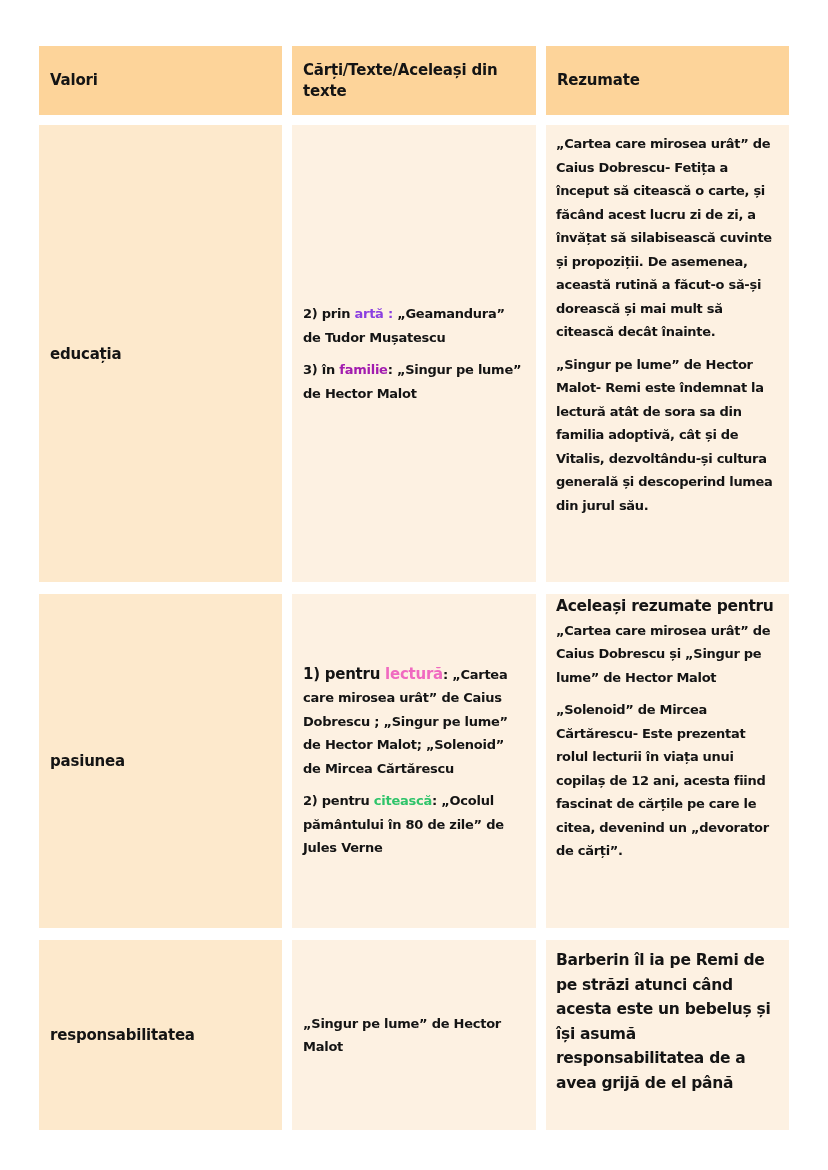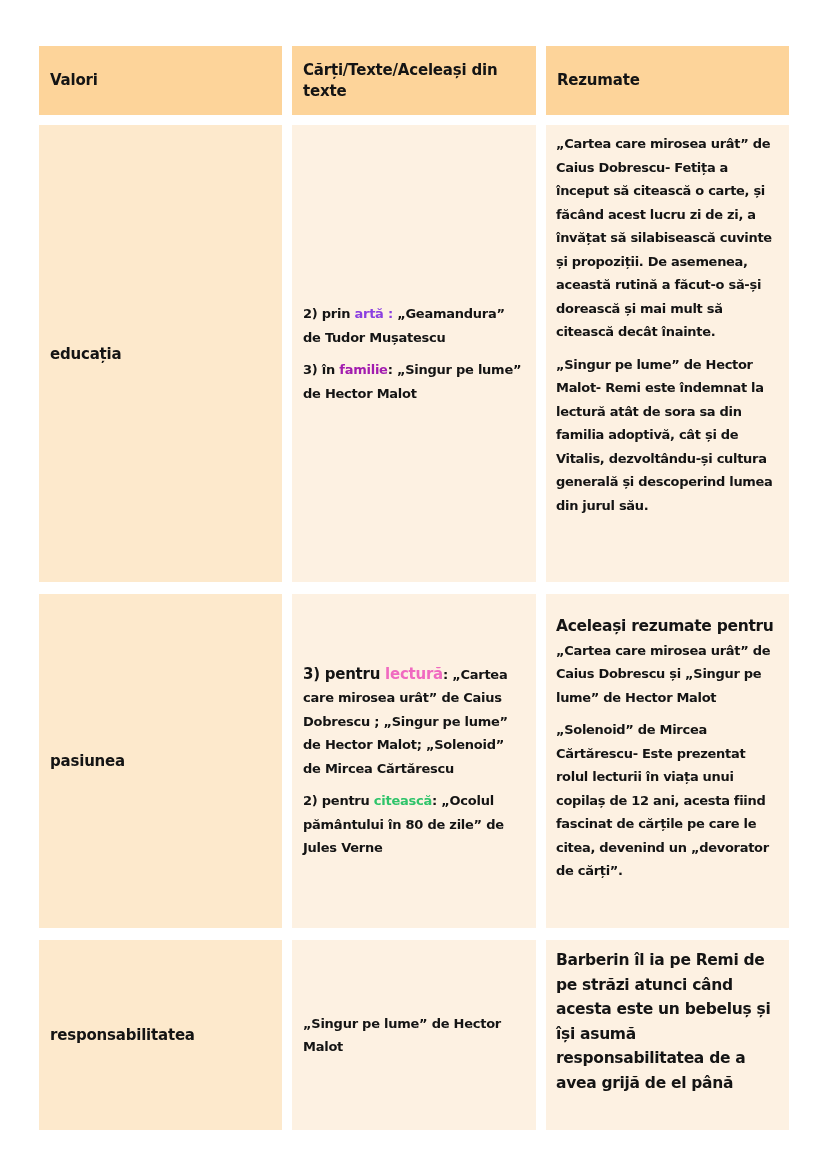--- a/index.html
+++ b/index.html
@@ -57,25 +57,25 @@
     <p>„Cartea care mirosea urât” de Caius Dobrescu- Fetița a început să citească o carte, și făcând acest lucru zi de zi, a învățat să silabisească cuvinte și propoziții. De asemenea, această rutină a făcut-o să-și dorească și mai mult să citească decât înainte.</p>
     <p>„Singur pe lume” de Hector Malot- Remi este îndemnat la lectură atât de sora sa din familia adoptivă, cât și de Vitalis, dezvoltându-și cultura generală și descoperind lumea din jurul său.</p>
   </div>
 </div>
 
 <div class="cell body1 c1 r2">
   <span class="val">pasiunea</span>
 </div>
 <div class="cell body2 c2 r2 col2">
   <div>
-    <p><span class="lead">3) pentru </span><span class="lead pink">lectură</span><span>: „Cartea care mirosea urât” de Caius Dobrescu ; „Singur pe lume” de Hector Malot; „Solenoid” de Mircea Cărtărescu</span></p>
+    <p><span class="lead">1) pentru </span><span class="lead pink">lectură</span><span>: „Cartea care mirosea urât” de Caius Dobrescu ; „Singur pe lume” de Hector Malot; „Solenoid” de Mircea Cărtărescu</span></p>
     <p><span>2) pentru </span><span class="green">citească</span><span>: „Ocolul pământului în 80 de zile” de Jules Verne</span></p>
   </div>
 </div>
-<div class="cell body2 c3 r2 col3" style="padding-top:20px;">
+<div class="cell body2 c3 r2 col3" style="padding-top:0;">
   <div>
     <p><span class="big">Aceleași rezumate pentru</span><br><span>„Cartea care mirosea urât” de Caius Dobrescu și „Singur pe lume” de Hector Malot</span></p>
     <p>„Solenoid” de Mircea Cărtărescu- Este prezentat rolul lecturii în viața unui copilaș de 12 ani, acesta fiind fascinat de cărțile pe care le citea, devenind un „devorator de cărți”.</p>
   </div>
 </div>
 
 <div class="cell body1 c1 r3">
   <span class="val">responsabilitatea</span>
 </div>
 <div class="cell body2 c2 r3 col2">

